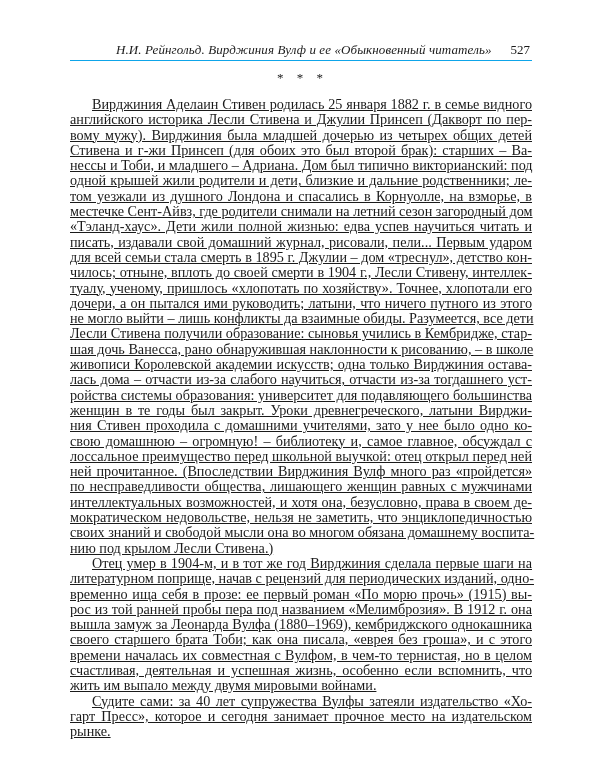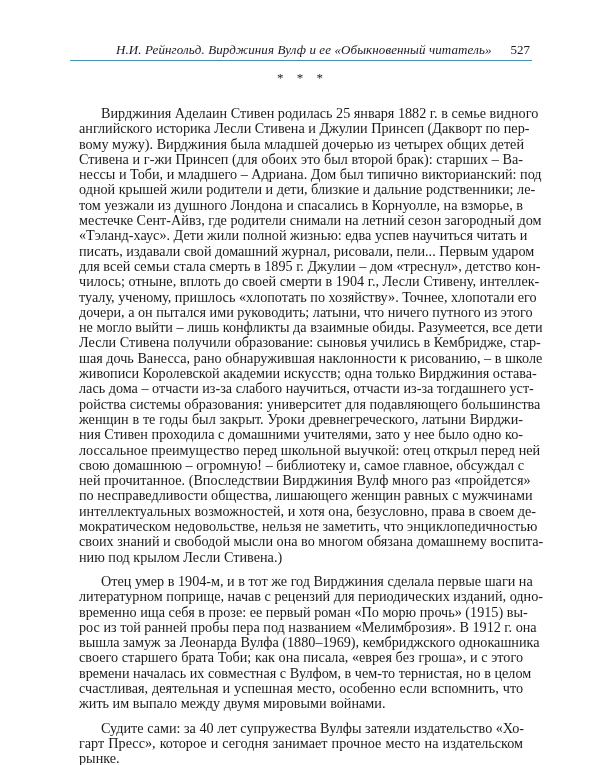--- a/index.html
+++ b/index.html
@@ -9,21 +9,21 @@
                   border-bottom: 1px solid #0ea5e9; }
   .running-title { position: absolute; left: 46px; top: 2px; font-style: italic; font-size: 13px;
                    letter-spacing: 0.1px; }
   .page-number { position: absolute; right: 2px; top: 2px; font-size: 13px; font-family: Liberation Serif, serif; }
   .asterisks { position: absolute; left: 0; width: 600px; top: 70px; text-align: center;
                font-size: 13px; word-spacing: 10px; }
   .body-text { position: absolute; left: 70px; top: 97px; width: 462px; font-size: 14.2px;
                line-height: 15.3px; text-align: justify; hyphens: manual; }
   .line { display: block; text-align: justify; text-align-last: justify; white-space: nowrap; }
   .line.last { text-align-last: left; }
-  .para { margin: 9px; }
+  .para { margin: 0; text-decoration: underline; }
   .para .line:first-child { padding-left: 22px; }
 </style>
 </head>
 <body>
 
 <div class="running-head">
   <span class="running-title">Н.И. Рейнгольд. Вирджиния Вулф и ее «Обыкновенный читатель»</span>
   <span class="page-number">527</span>
 </div>
 
@@ -46,38 +46,38 @@
       <span class="line">туалу, ученому, пришлось «хлопотать по хозяйству». Точнее, хлопотали его</span>
       <span class="line">дочери, а он пытался ими руководить; латыни, что ничего путного из этого</span>
       <span class="line">не могло выйти – лишь конфликты да взаимные обиды. Разумеется, все дети</span>
       <span class="line">Лесли Стивена получили образование: сыновья учились в Кембридже, стар-</span>
       <span class="line">шая дочь Ванесса, рано обнаружившая наклонности к рисованию, – в школе</span>
       <span class="line">живописи Королевской академии искусств; одна только Вирджиния остава-</span>
       <span class="line">лась дома – отчасти из-за слабого научиться, отчасти из-за тогдашнего уст-</span>
       <span class="line">ройства системы образования: университет для подавляющего большинства</span>
       <span class="line">женщин в те годы был закрыт. Уроки древнегреческого, латыни Вирджи-</span>
       <span class="line">ния Стивен проходила с домашними учителями, зато у нее было одно ко-</span>
+      <span class="line">свою домашнюю – огромную! – библиотеку и, самое главное, обсуждал с</span>
       <span class="line">лоссальное преимущество перед школьной выучкой: отец открыл перед ней</span>
-      <span class="line">свою домашнюю – огромную! – библиотеку и, самое главное, обсуждал с</span>
       <span class="line">ней прочитанное. (Впоследствии Вирджиния Вулф много раз «пройдется»</span>
       <span class="line">по несправедливости общества, лишающего женщин равных с мужчинами</span>
       <span class="line">интеллектуальных возможностей, и хотя она, безусловно, права в своем де-</span>
       <span class="line">мократическом недовольстве, нельзя не заметить, что энциклопедичностью</span>
       <span class="line">своих знаний и свободой мысли она во многом обязана домашнему воспита-</span>
       <span class="line last">нию под крылом Лесли Стивена.)</span>
     </div>
     <div class="para">
       <span class="line">Отец умер в 1904-м, и в тот же год Вирджиния сделала первые шаги на</span>
       <span class="line">литературном поприще, начав с рецензий для периодических изданий, одно-</span>
       <span class="line">временно ища себя в прозе: ее первый роман «По морю прочь» (1915) вы-</span>
       <span class="line">рос из той ранней пробы пера под названием «Мелимброзия». В 1912 г. она</span>
       <span class="line">вышла замуж за Леонарда Вулфа (1880–1969), кембриджского однокашника</span>
       <span class="line">своего старшего брата Тоби; как она писала, «еврея без гроша», и с этого</span>
       <span class="line">времени началась их совместная с Вулфом, в чем-то тернистая, но в целом</span>
-      <span class="line">счастливая, деятельная и успешная место, особенно если вспомнить, что</span>
+      <span class="line">счастливая, деятельная и успешная жизнь, особенно если вспомнить, что</span>
       <span class="line last">жить им выпало между двумя мировыми войнами.</span>
     </div>
     <div class="para">
       <span class="line">Судите сами: за 40 лет супружества Вулфы затеяли издательство «Хо-</span>
       <span class="line">гарт Пресс», которое и сегодня занимает прочное место на издательском</span>
       <span class="line last">рынке.</span>
     </div>
   </div>
 
 </body></html>

